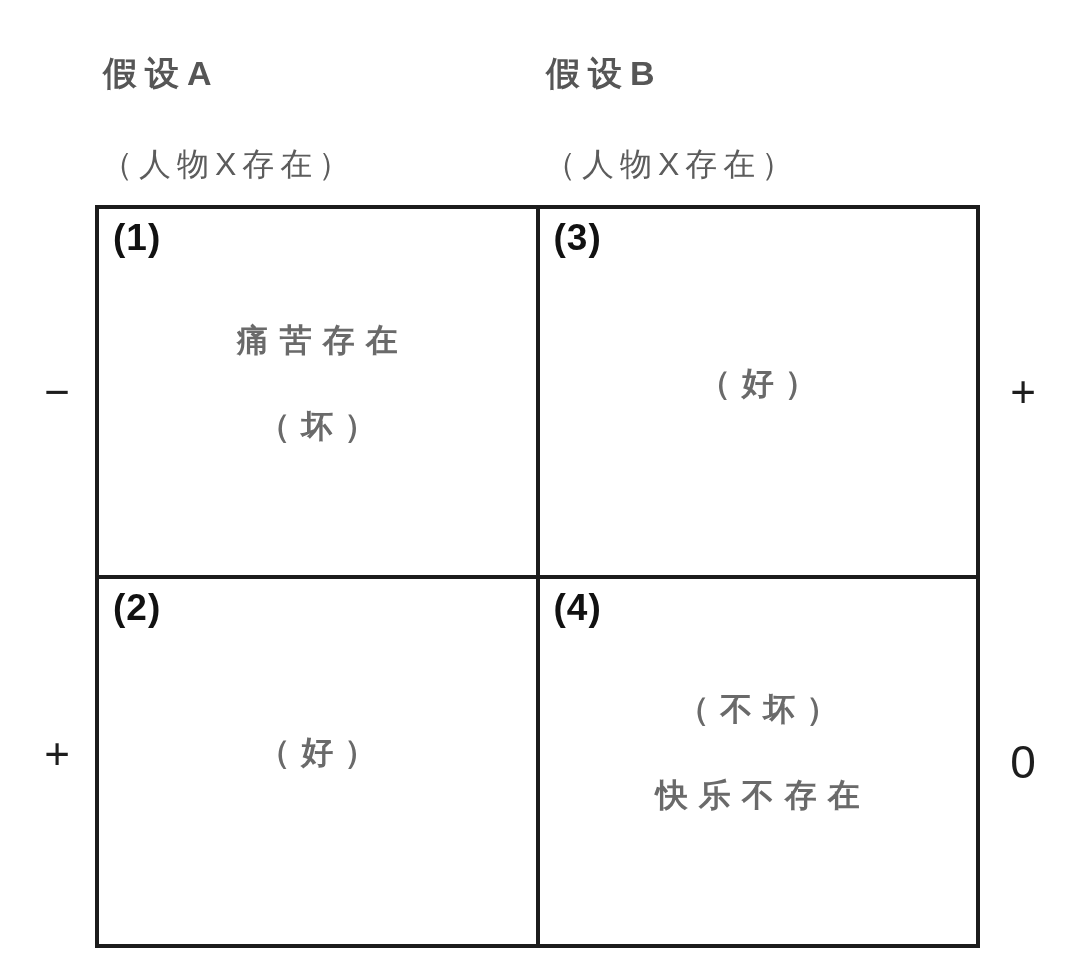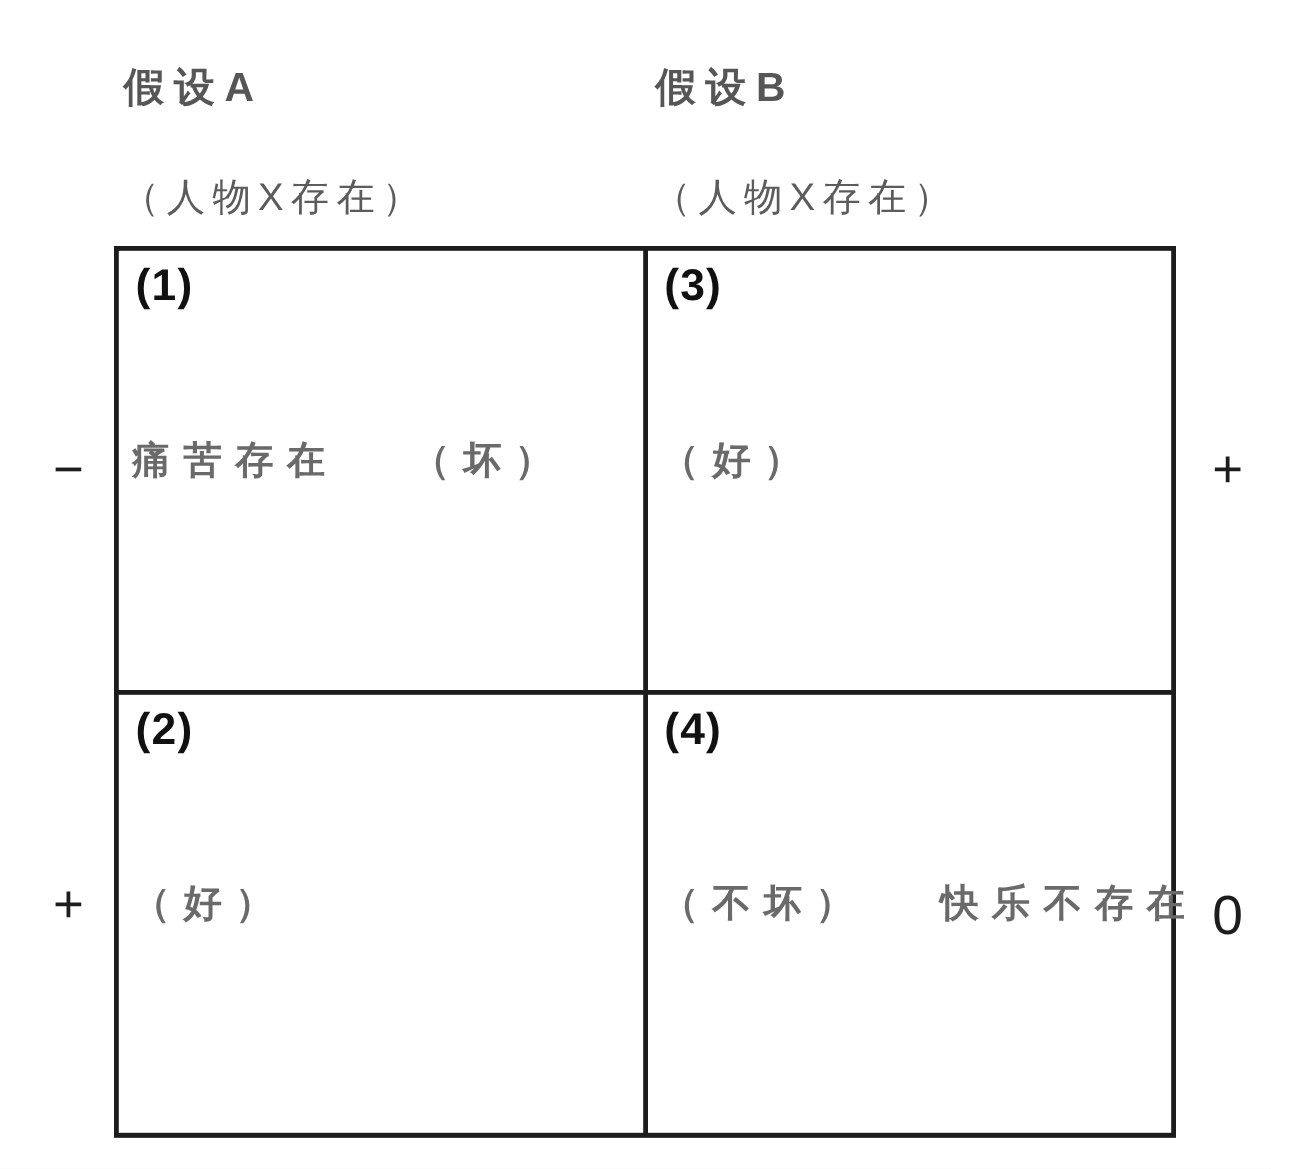--- a/index.html
+++ b/index.html
@@ -72,22 +72,23 @@
     left: 14px;
     font-size: 37px;
     font-weight: bold;
     color: #111111;
     letter-spacing: 1px;
   }
   .cell-content {
     position: absolute;
     inset: 0;
     display: flex;
-    flex-direction: row;
+    flex-direction: column;
     align-items: center;
+    justify-content: center;
     gap: 50px;
     padding-bottom: 18px;
   }
   .cell-line {
     font-size: 32px;
     font-weight: bold;
     color: #6a6a6a;
     letter-spacing: 11px;
     text-indent: 11px;
     line-height: 36px;

